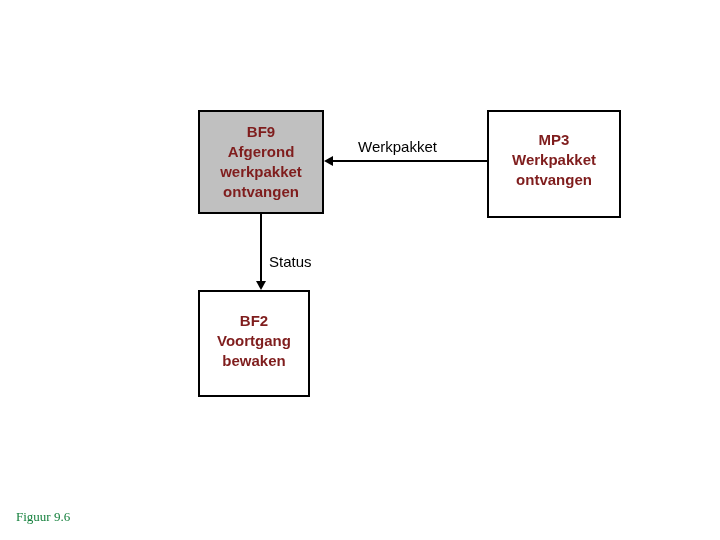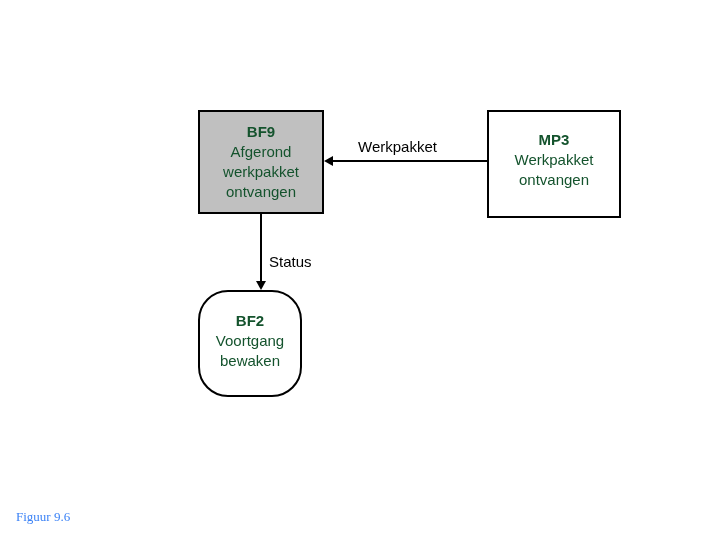--- a/index.html
+++ b/index.html
@@ -21,27 +21,27 @@
     position: absolute;
     box-sizing: border-box;
     border: 2px solid #000000;
     display: flex;
     flex-direction: column;
     align-items: center;
     justify-content: center;
     text-align: center;
     line-height: 20px;
     font-size: 15px;
-    color: #14532d;
+    color: #7f1d1d;
   }
   .box .line-bold {
     font-weight: bold;
   }
   .box .line {
-    font-weight: normal;
+    font-weight: bold;
   }
 
   #box-bf9 {
     left: 198px;
     top: 110px;
     width: 126px;
     height: 104px;
     background: #c0c0c0;
   }
   #box-mp3 {
@@ -49,25 +49,24 @@
     top: 110px;
     width: 134px;
     height: 108px;
     background: #ffffff;
     padding-bottom: 8px;
     justify-content: center;
   }
   #box-bf2 {
     left: 198px;
     top: 290px;
-    width: 104px;
+    width: 112px;
     height: 107px;
     background: #ffffff;
     padding-bottom: 6px;
-    border-radius: 30px;
   }
 
   
   .h-line {
     position: absolute;
     height: 2px;
     background: #000000;
   }
   .v-line {
     position: absolute;
@@ -126,21 +125,21 @@
     top: 253px;
   }
 
   
   #figure-caption {
     position: absolute;
     left: 16px;
     top: 509px;
     font-family: "Liberation Serif", serif;
     font-size: 13px;
-    color: #3b82f6;
+    color: #15803d;
     white-space: nowrap;
   }
 </style>
 </head>
 <body>
 
 <div id="canvas">
 
   <div class="box" id="box-bf9">
     <span class="line-bold">BF9</span>

